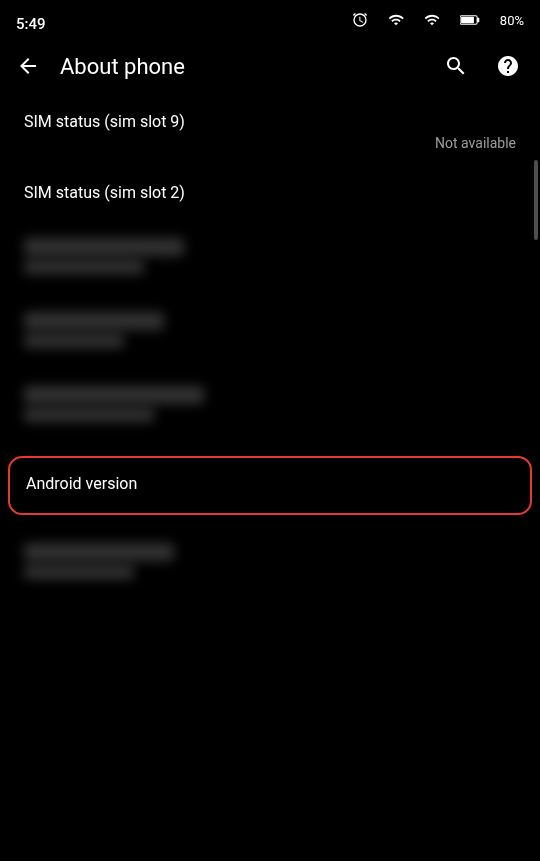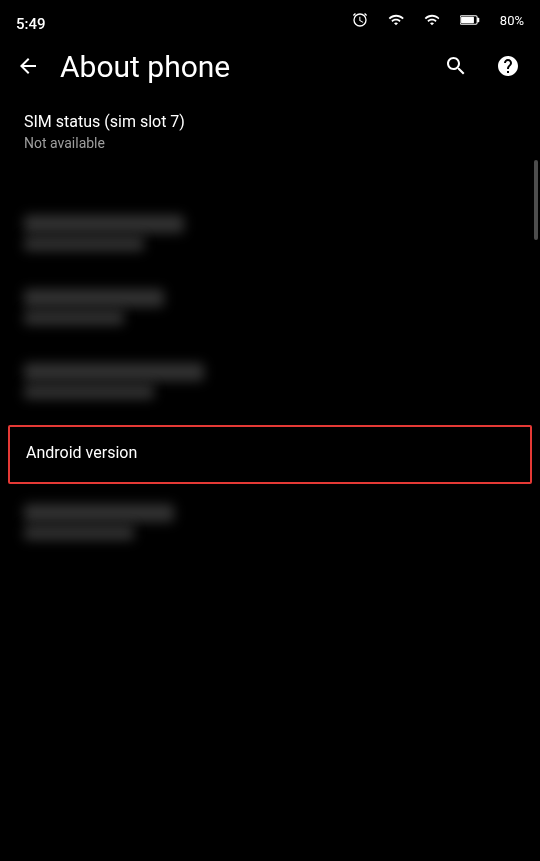--- a/index.html
+++ b/index.html
@@ -53,21 +53,21 @@
       display: flex;
       align-items: center;
       justify-content: center;
       cursor: pointer;
       font-size: 22px;
       color: #fff;
     }
 
     .app-bar-title {
       flex: 1;
-      font-size: 30px;
+      font-size: 22px;
       font-weight: 400;
       color: #fff;
       padding-left: 8px;
     }
 
     .app-bar-actions {
       display: flex;
       align-items: center;
       gap: 4px;
     }
@@ -92,20 +92,21 @@
     .item-title {
       font-size: 16px;
       font-weight: 400;
       color: #fff;
       margin-bottom: 4px;
     }
 
     .item-subtitle {
       font-size: 14px;
       color: #9e9e9e;
+      text-align: right;
     }
 
     
     .blurred-item {
       padding: 16px 24px;
       cursor: pointer;
     }
 
     .blurred-block {
       height: 18px;
@@ -121,24 +122,24 @@
       margin-bottom: 4px;
     }
 
     .blurred-block.subtitle {
       width: 120px;
       height: 14px;
     }
 
     
     .android-version-item {
-      margin: 4px 8px;
+      margin: 12px 8px;
       padding: 16px 16px;
       border: 2px solid #e53935;
-      border-radius: 2px;
+      border-radius: 14px;
       cursor: pointer;
     }
 
     .android-version-item .item-title {
       font-size: 16px;
       font-weight: 400;
       color: #fff;
       margin-bottom: 4px;
     }
 
@@ -204,25 +205,26 @@
       <svg width="24" height="24" viewBox="0 0 24 24" fill="white">
         <path d="M12 2C6.48 2 2 6.48 2 12s4.48 10 10 10 10-4.48 10-10S17.52 2 12 2zm1 17h-2v-2h2v2zm2.07-7.75l-.9.92C13.45 12.9 13 13.5 13 15h-2v-.5c0-1.1.45-2.1 1.17-2.83l1.24-1.26c.37-.36.59-.86.59-1.41 0-1.1-.9-2-2-2s-2 .9-2 2H8c0-2.21 1.79-4 4-4s4 1.79 4 4c0 .88-.36 1.68-.93 2.25z"></path>
       </svg>
     </div>
   </div>
 </div>
 
 <div>
 
   <div class="list-item">
-    <div class="item-title">SIM status (sim slot 7)</div>
+    <div class="item-title">SIM status (sim slot 9)</div>
     <div class="item-subtitle">Not available</div>
   </div>
 
   <div class="list-item">
+    <div class="item-title">SIM status (sim slot 2)</div>
   </div>
 
   <div class="blurred-item">
     <div class="blurred-block title"></div>
     <div class="blurred-block subtitle"></div>
   </div>
 
   <div class="blurred-item">
     <div class="blurred-block title" style="width:140px;"></div>
     <div class="blurred-block subtitle" style="width:100px;"></div>

